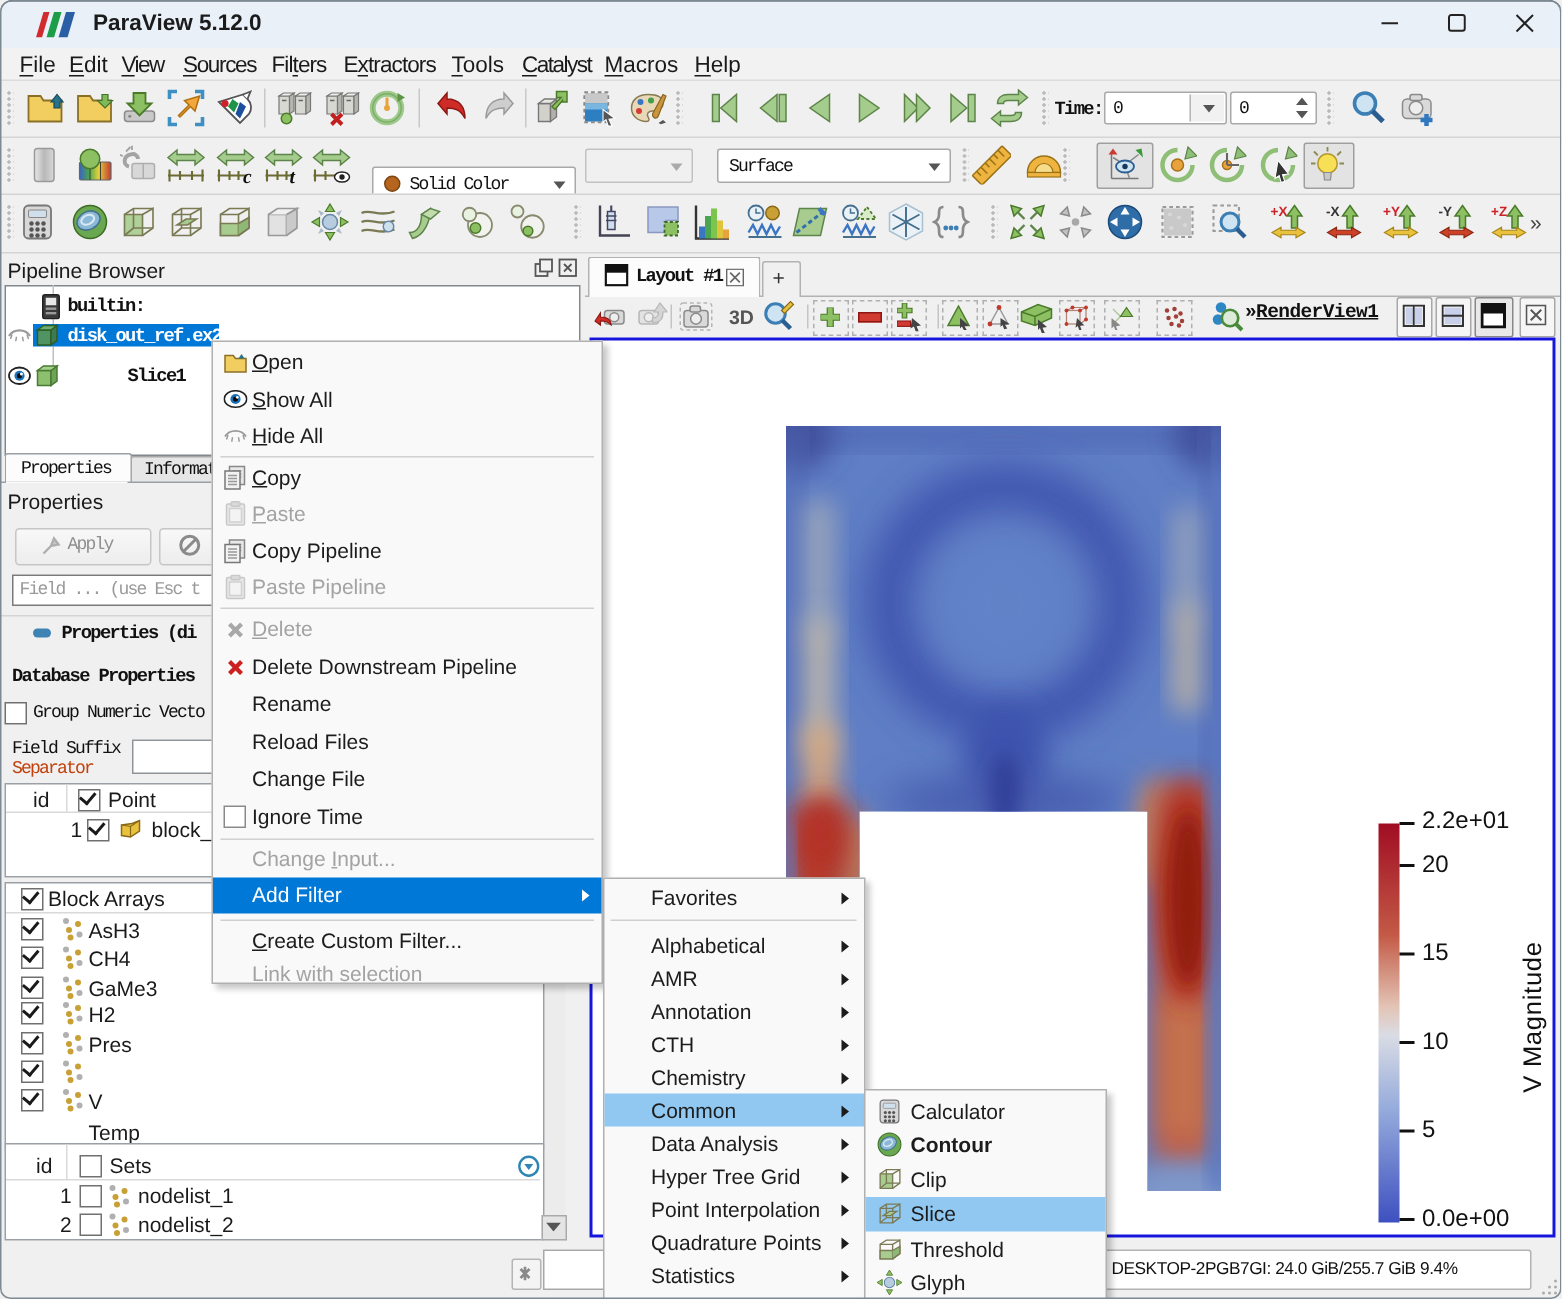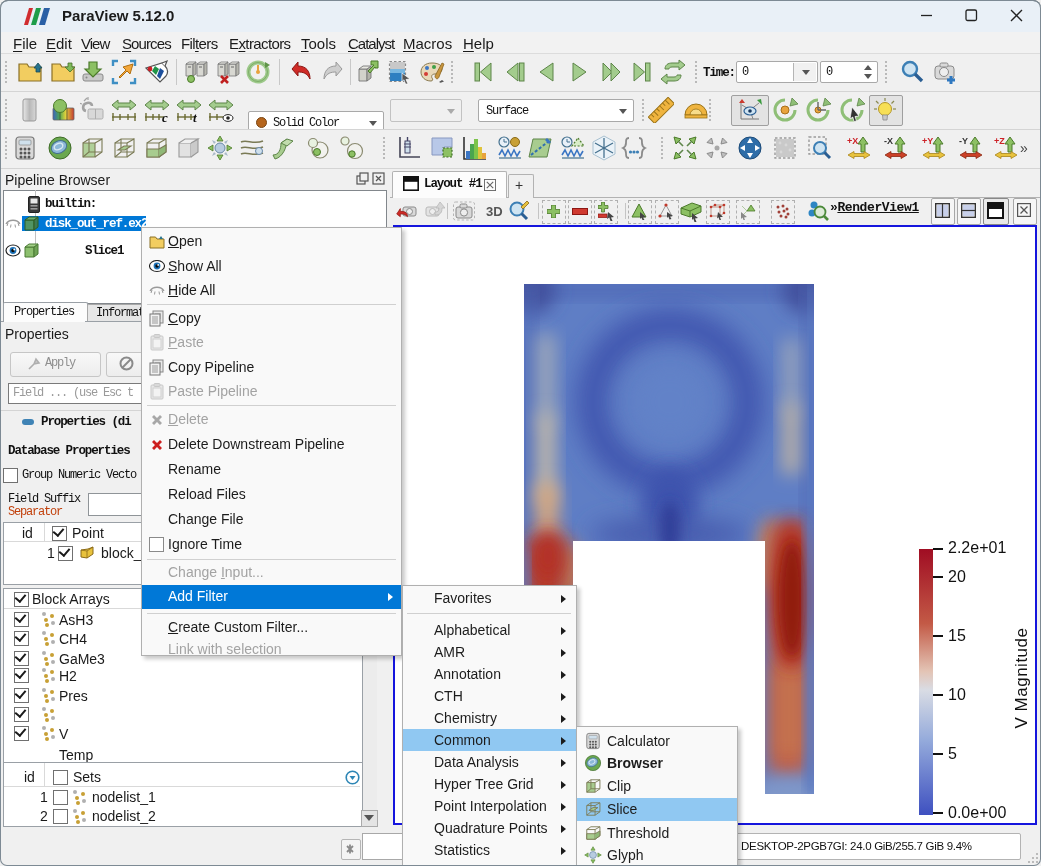--- a/index.html
+++ b/index.html
@@ -1419,21 +1419,21 @@
           </g>
         </svg>
         <span class="txt" style="left:30px">Calculator</span>
       </div>
  <div class="mitem" style="top:25px">
         <svg style="position:absolute;left:7px;top:2px" width="18" height="18" viewBox="0 0 26 26">
           <circle cx="13" cy="13" r="11" fill="#6aa84f" stroke="#3d6b27" stroke-width="1"></circle>
           <ellipse cx="12" cy="12" rx="8" ry="6" fill="#8cb8d8" stroke="#44708e" stroke-width="1" transform="rotate(-25 12 12)"></ellipse>
           <ellipse cx="11.5" cy="11.5" rx="4.5" ry="3" fill="none" stroke="#d8e8f2" stroke-width="1.4" transform="rotate(-25 11.5 11.5)"></ellipse>
         </svg>
-        <span class="txt" style="left:30px;font-weight:bold;">Browser</span>
+        <span class="txt" style="left:30px;font-weight:bold;">Contour</span>
       </div>
  <div class="mitem" style="top:48px">
         <svg style="position:absolute;left:7px;top:2px" width="18" height="18" viewBox="0 0 26 26">
           <g stroke="#7a7a55" stroke-width="1.3" fill="none">
             <path d="M4,8 L16,8 L16,22 L4,22 Z" fill="#a8cc8f"></path>
             <path d="M16,8 L23,4 L23,17 L16,22"></path>
             <path d="M4,8 L10,4 L23,4"></path>
             <path d="M4,22 L10,17 L10,4 M10,17 L23,17"></path>
           </g>
         </svg>

